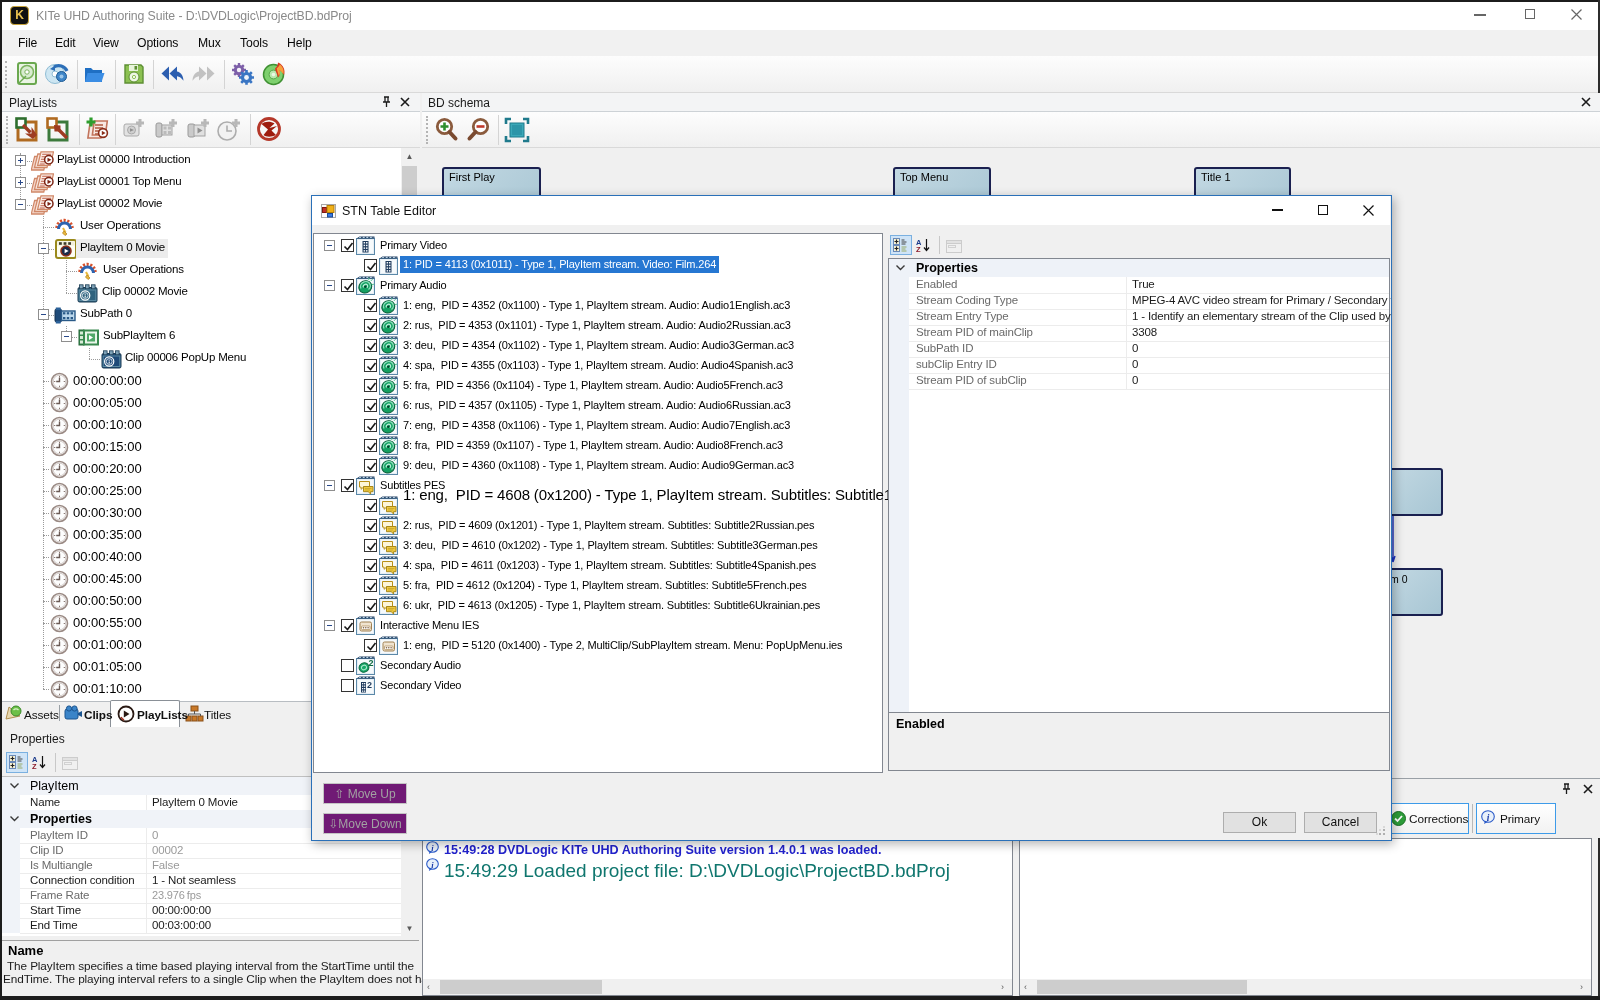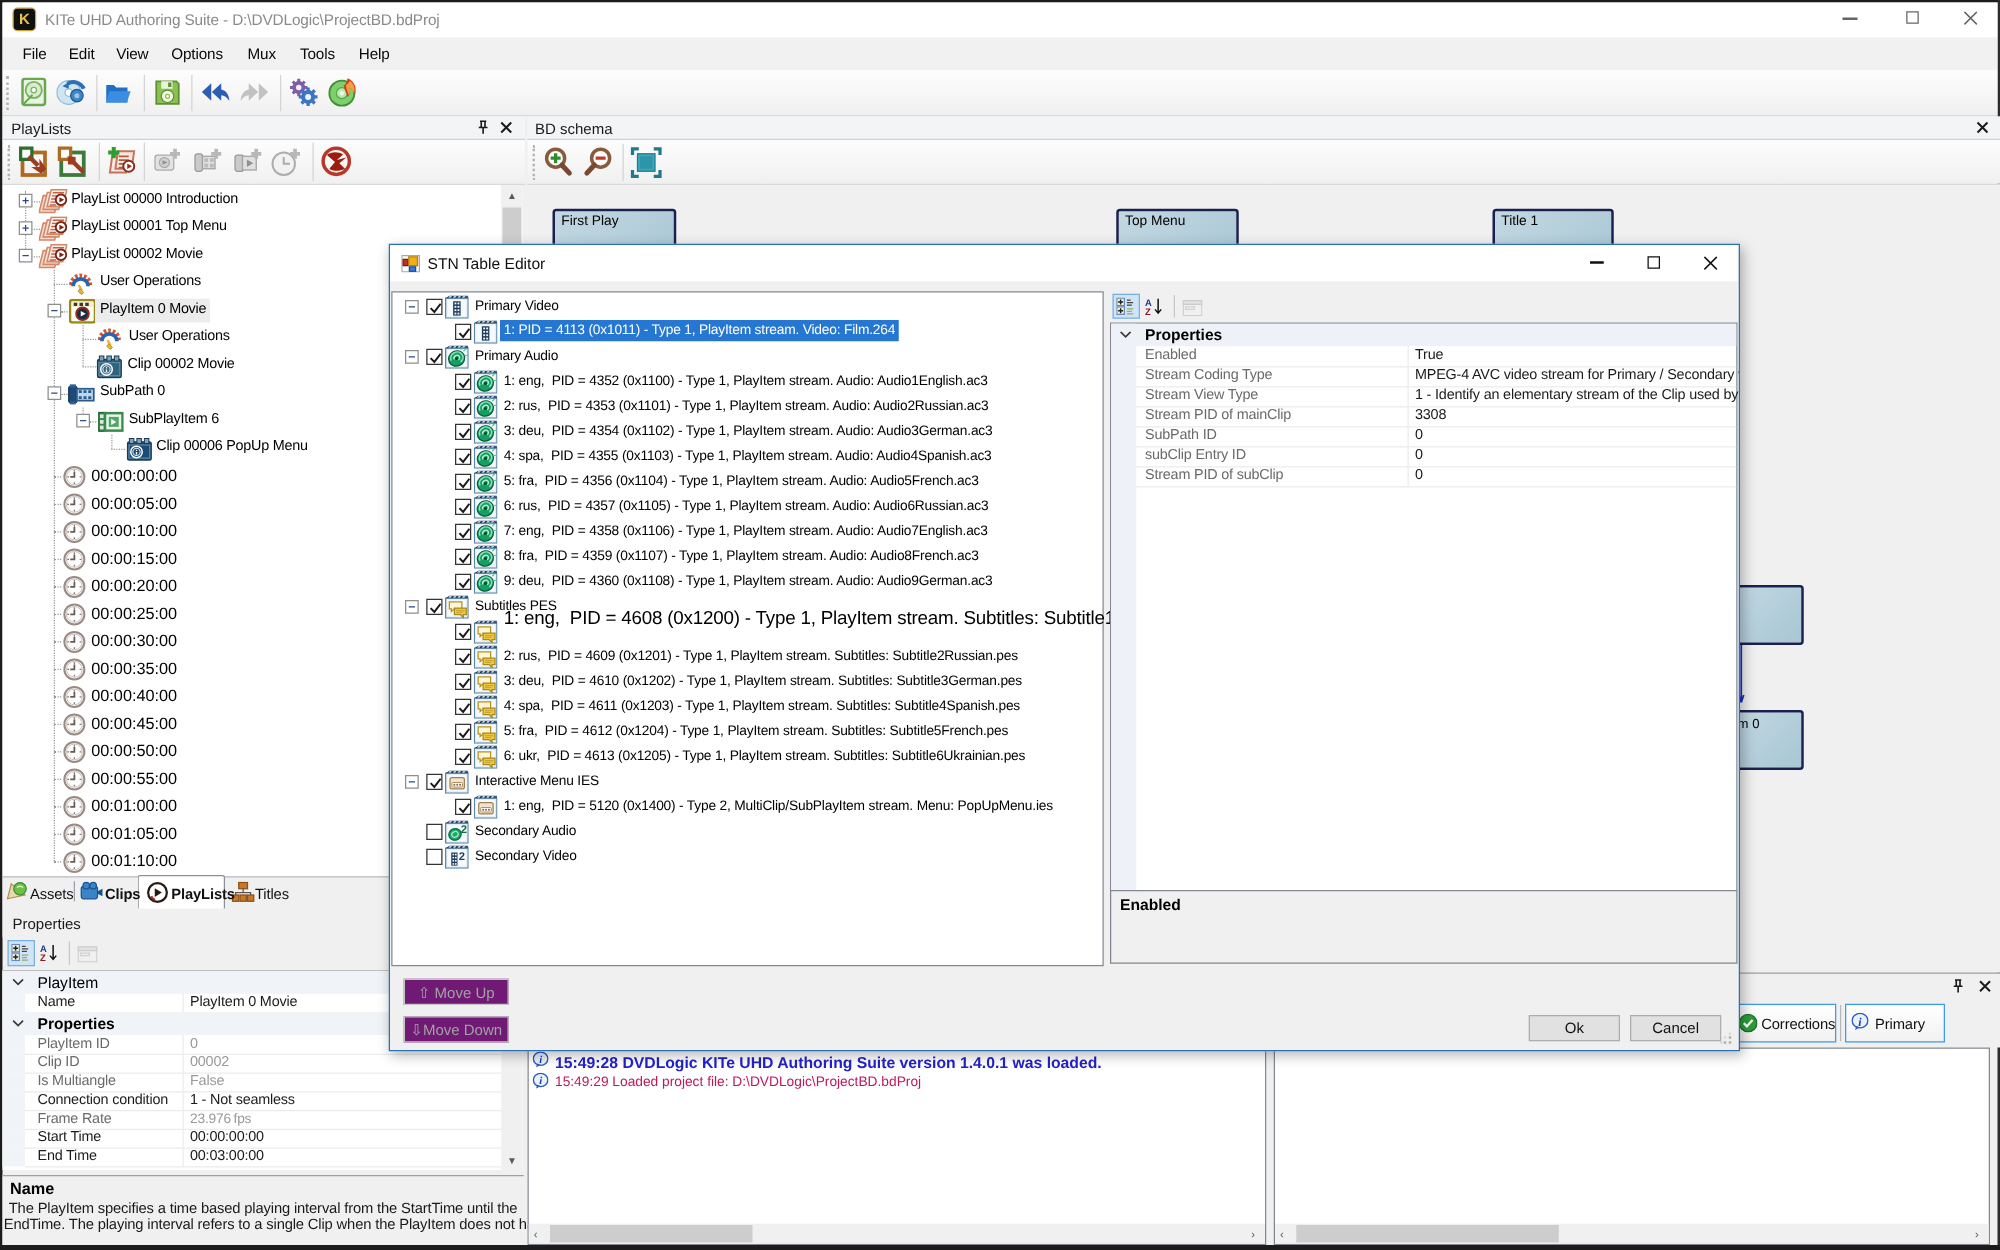--- a/index.html
+++ b/index.html
@@ -765,21 +765,21 @@
     </svg>
   </div>
 <div class="abs" style="left:444px;top:843px;font-size:12.6px;font-weight:700;color:#2222cc;white-space:nowrap">15:49:28 DVDLogic KITe UHD Authoring Suite version 1.4.0.1 was loaded.</div>
 <div class="abs" style="left:426px;top:858px">
     <svg width="13" height="13" viewBox="0 0 13 13">
       <ellipse cx="6.5" cy="6.0" rx="5.8" ry="5.3" fill="#e8f0fa" stroke="#2a5ac8" stroke-width="1.1"></ellipse>
 <path d="M3.6400000000000006 9.8 L2.86 13 L6.5 10.8Z" fill="#2a5ac8"></path>
 <text x="6.5" y="9.6" text-anchor="middle" font-family="Liberation Serif" font-size="8.5" font-weight="700" font-style="italic" fill="#1a3aa8">i</text>
     </svg>
   </div>
-<div class="abs" style="left:444px;top:860px;font-size:11px;color:#be185d;white-space:nowrap">15:49:29 Loaded project file: D:\DVDLogic\ProjectBD.bdProj</div>
+<div class="abs" style="left:444px;top:860px;font-size:19px;color:#0f766e;white-space:nowrap">15:49:29 Loaded project file: D:\DVDLogic\ProjectBD.bdProj</div>
 <div class="abs" style="left:423px;top:979px;width:589px;height:16px;background:#f0f0f0"></div>
 <div class="abs" style="left:427px;top:982px;font-size:9px;color:#5a5a5a">‹</div>
 <div class="abs" style="left:1001px;top:982px;font-size:9px;color:#5a5a5a">›</div>
 <div class="abs" style="left:440px;top:980px;width:162px;height:14px;background:#cdcdcd"></div>
 <div class="abs" style="left:1019px;top:838px;width:573px;height:158px;background:#fff;border:1px solid #828790"></div>
 <div class="abs" style="left:1020px;top:979px;width:571px;height:16px;background:#f0f0f0"></div>
 <div class="abs" style="left:1024px;top:982px;font-size:9px;color:#5a5a5a">‹</div>
 <div class="abs" style="left:1580px;top:982px;font-size:9px;color:#5a5a5a">›</div>
 <div class="abs" style="left:1037px;top:980px;width:210px;height:14px;background:#cdcdcd"></div>
 <div class="abs" style="left:311px;top:195px;width:1081px;height:646px;background:#f0f0f0;border:1.5px solid #2a70b8;box-shadow:2px 3px 10px rgba(0,0,0,0.3)">
@@ -1452,21 +1452,21 @@
       </svg>
       <div class="abs" style="left:27px;top:2px;font-size:12.5px;font-weight:700;color:#000">Properties</div>
       <div class="abs" style="left:27px;top:19px;font-size:11.5px;letter-spacing:-0.15px;color:#6a6a6a;white-space:nowrap">Enabled</div>
       <div class="abs" style="left:243px;top:19px;font-size:11.5px;letter-spacing:-0.15px;color:#1b1b1b;white-space:nowrap;overflow:hidden;width:259px">True</div>
       <div class="abs" style="left:20px;top:33.5px;width:480px;height:1px;background:#ececec"></div>
       <div class="abs" style="left:237px;top:18px;width:1px;height:16px;background:#ececec"></div>
       <div class="abs" style="left:27px;top:35px;font-size:11.5px;letter-spacing:-0.15px;color:#6a6a6a;white-space:nowrap">Stream Coding Type</div>
       <div class="abs" style="left:243px;top:35px;font-size:11.5px;letter-spacing:-0.15px;color:#1b1b1b;white-space:nowrap;overflow:hidden;width:259px">MPEG-4 AVC video stream for Primary / Secondary vide</div>
       <div class="abs" style="left:20px;top:49.5px;width:480px;height:1px;background:#ececec"></div>
       <div class="abs" style="left:237px;top:34px;width:1px;height:16px;background:#ececec"></div>
-      <div class="abs" style="left:27px;top:51px;font-size:11.5px;letter-spacing:-0.15px;color:#6a6a6a;white-space:nowrap">Stream View Type</div>
+      <div class="abs" style="left:27px;top:51px;font-size:11.5px;letter-spacing:-0.15px;color:#6a6a6a;white-space:nowrap">Stream Entry Type</div>
       <div class="abs" style="left:243px;top:51px;font-size:11.5px;letter-spacing:-0.15px;color:#1b1b1b;white-space:nowrap;overflow:hidden;width:259px">1 - Identify an elementary stream of the Clip used by the</div>
       <div class="abs" style="left:20px;top:65.5px;width:480px;height:1px;background:#ececec"></div>
       <div class="abs" style="left:237px;top:50px;width:1px;height:16px;background:#ececec"></div>
       <div class="abs" style="left:27px;top:67px;font-size:11.5px;letter-spacing:-0.15px;color:#6a6a6a;white-space:nowrap">Stream PID of mainClip</div>
       <div class="abs" style="left:243px;top:67px;font-size:11.5px;letter-spacing:-0.15px;color:#1b1b1b;white-space:nowrap;overflow:hidden;width:259px">3308</div>
       <div class="abs" style="left:20px;top:81.5px;width:480px;height:1px;background:#ececec"></div>
       <div class="abs" style="left:237px;top:66px;width:1px;height:16px;background:#ececec"></div>
       <div class="abs" style="left:27px;top:83px;font-size:11.5px;letter-spacing:-0.15px;color:#6a6a6a;white-space:nowrap">SubPath ID</div>
       <div class="abs" style="left:243px;top:83px;font-size:11.5px;letter-spacing:-0.15px;color:#1b1b1b;white-space:nowrap;overflow:hidden;width:259px">0</div>
       <div class="abs" style="left:20px;top:97.5px;width:480px;height:1px;background:#ececec"></div>

